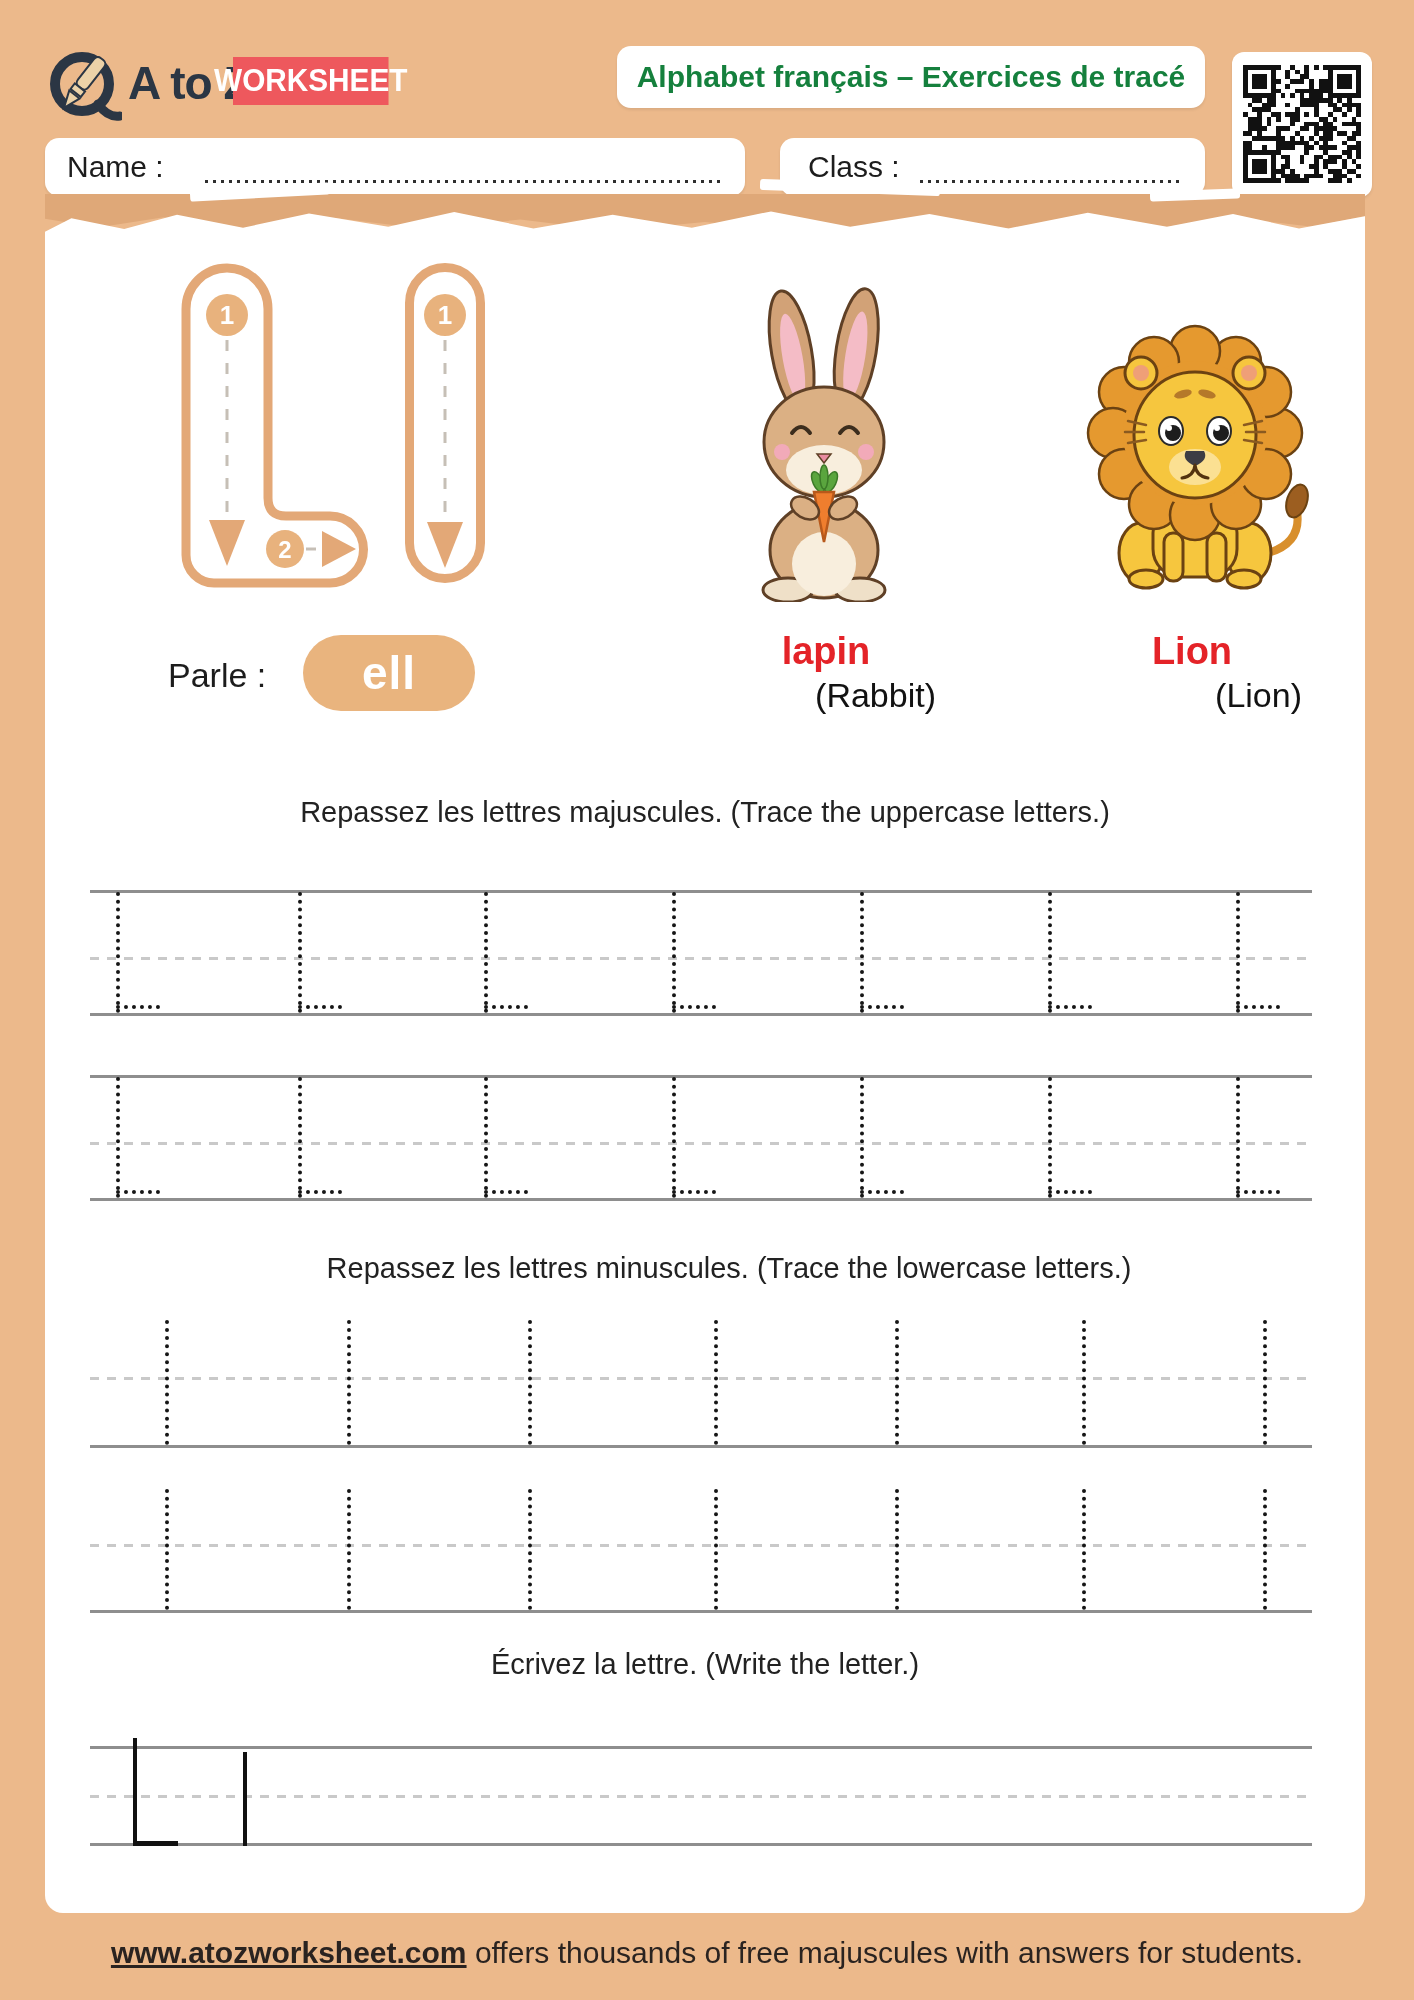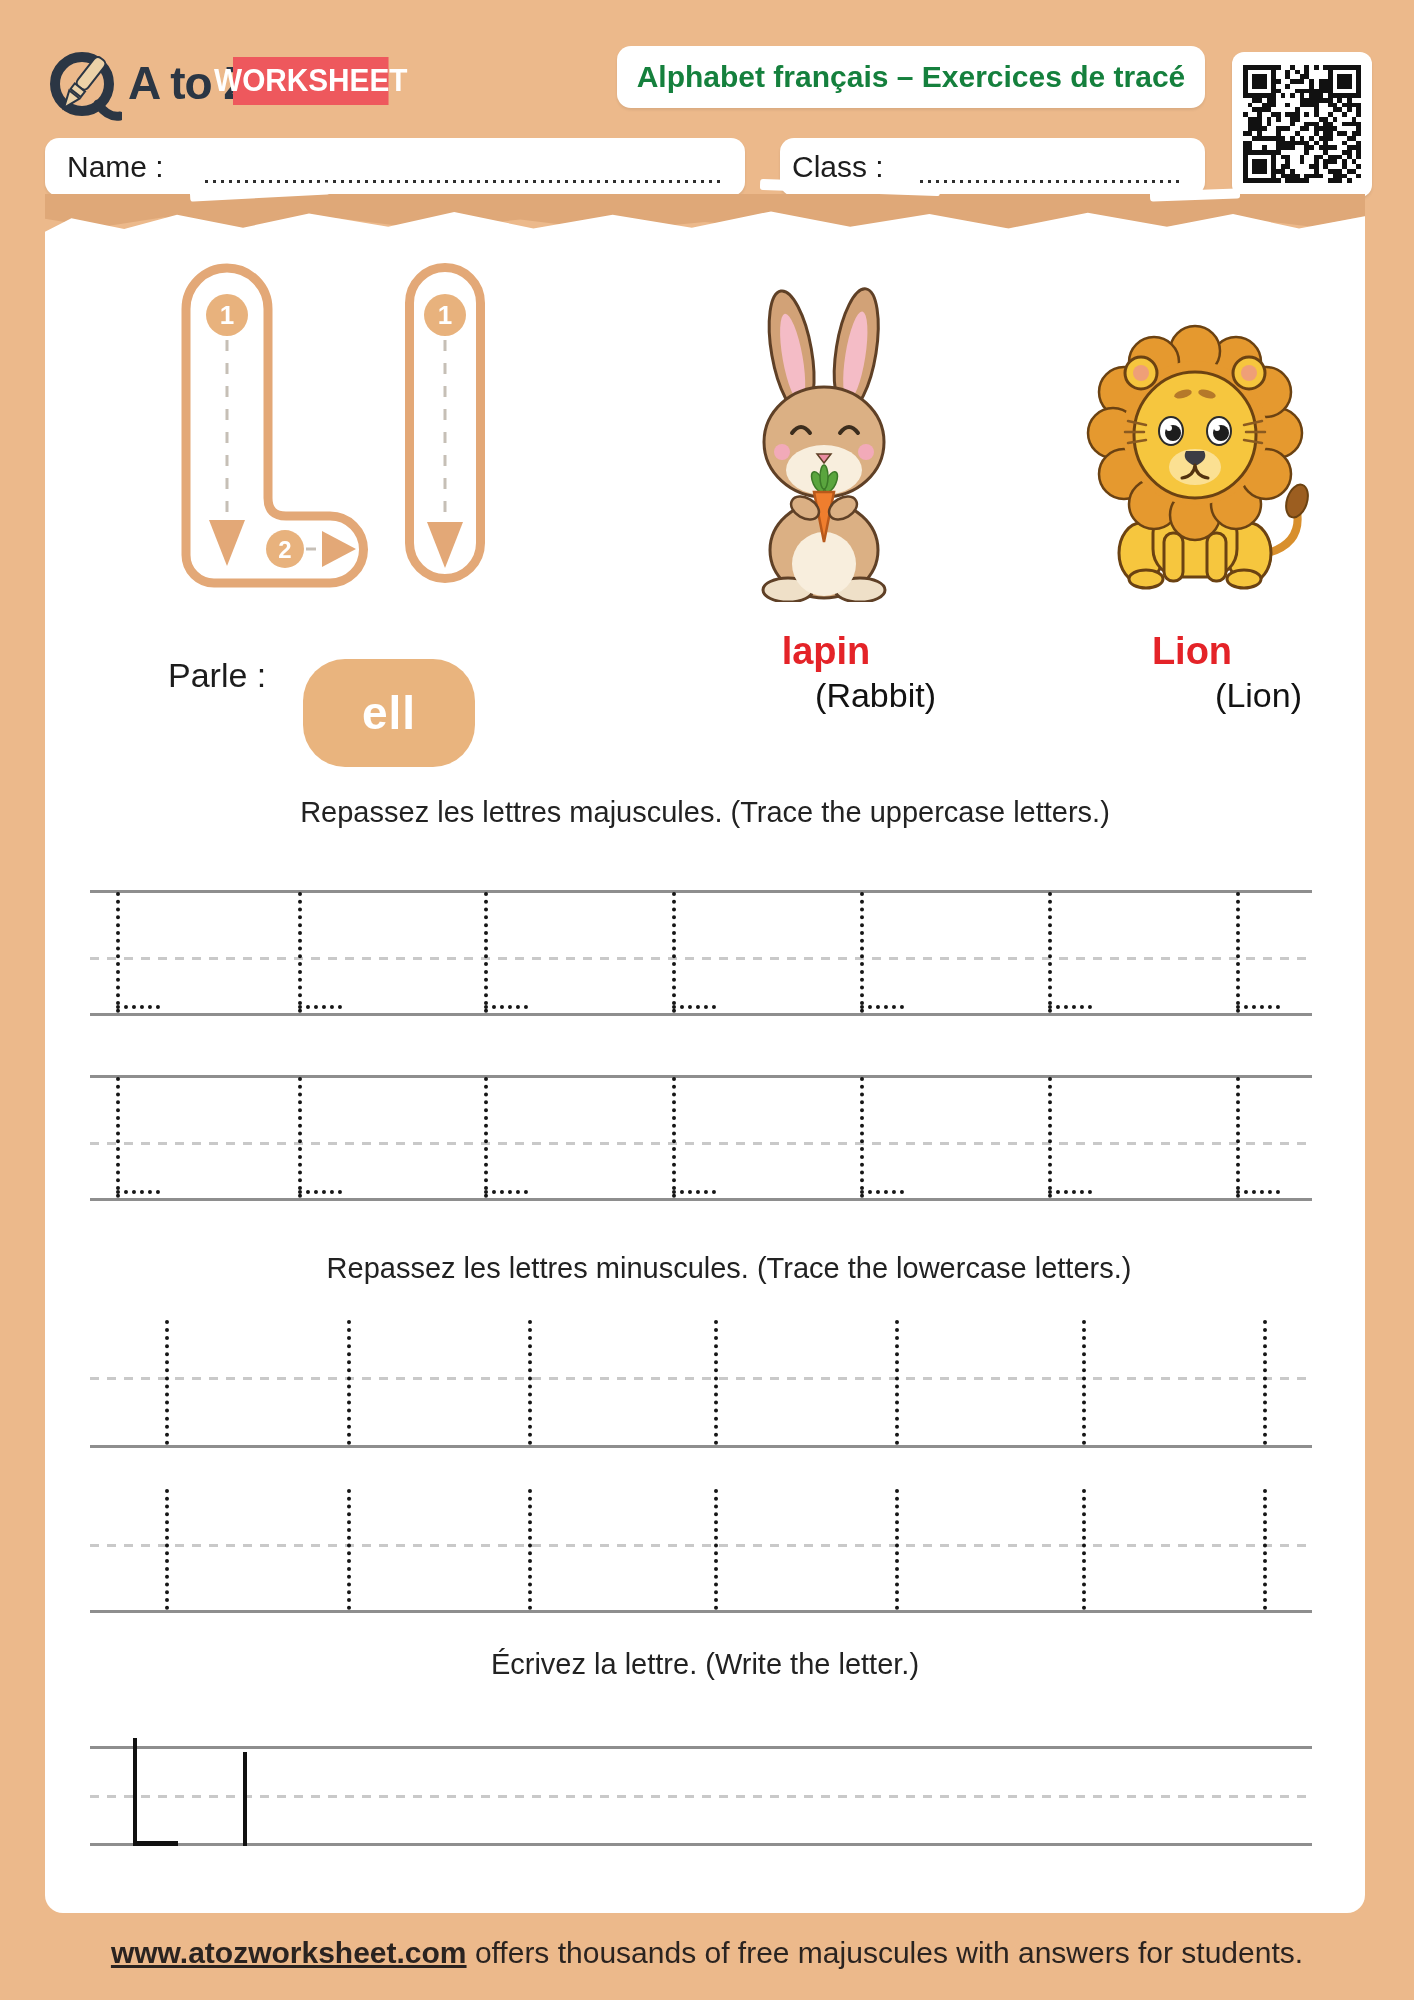--- a/index.html
+++ b/index.html
@@ -71,21 +71,21 @@
 <div class="abs brand-text" style="left:128px;top:56px;">A to Z</div>
 <div class="abs brand-box" style="left:233px;top:57px;width:162px;height:48px;">WORKSHEET</div>
 
 <div class="abs white-box title-box" style="left:617px;top:46px;width:588px;height:62px;">Alphabet français – Exercices de tracé</div>
 
 <div class="abs white-box" style="left:45px;top:138px;width:700px;height:58px;">
   <span class="abs field-label" style="left:22px;top:12px;">Name :</span>
   <div class="abs dotline" style="left:160px;right:22px;bottom:13px;"></div>
 </div>
 <div class="abs white-box" style="left:780px;top:138px;width:425px;height:58px;">
-  <span class="abs field-label" style="left:12px;top:12px;">Class :</span>
+  <span class="abs field-label" style="left:28px;top:12px;">Class :</span>
   <div class="abs dotline" style="left:140px;right:25px;bottom:13px;"></div>
 </div>
 
 <div class="abs white-box" style="left:1232px;top:52px;width:140px;height:145px;border-radius:12px;">
   <svg id="qr" style="position:absolute;left:11px;top:13px" width="118" height="118" viewBox="0 0 25 25" shape-rendering="crispEdges">
       <rect x="0" y="0" width="1" height="1" fill="#111"></rect>
       <rect x="1" y="0" width="1" height="1" fill="#111"></rect>
       <rect x="2" y="0" width="1" height="1" fill="#111"></rect>
       <rect x="3" y="0" width="1" height="1" fill="#111"></rect>
       <rect x="4" y="0" width="1" height="1" fill="#111"></rect>
@@ -451,21 +451,21 @@
 
 <svg class="abs" style="left:400px;top:258px" width="90" height="330" viewBox="0 0 90 330">
   <rect x="9.5" y="9.5" width="71" height="311" rx="35.5" fill="#ffffff" stroke="#e3a877" stroke-width="9"></rect>
   <path d="M45 82 V262" fill="none" stroke="#c6bfb6" stroke-width="3" stroke-dasharray="11 12"></path>
   <polygon points="27,264 63,264 45,310" fill="#e3a877"></polygon>
   <circle cx="45" cy="57" r="21" fill="#e8b27d"></circle>
   <text x="45" y="66" text-anchor="middle" font-size="26" font-weight="bold" fill="#fff">1</text>
 </svg>
 
 <div class="abs speak-label" style="left:168px;top:656px;text-align:right;">Parle :</div>
-<div class="abs pill" style="left:303px;top:635px;width:172px;height:108px;margin-top:24px;">ell</div>
+<div class="abs pill" style="left:303px;top:635px;width:172px;height:76px;">ell</div>
 
 <svg class="abs" style="left:738px;top:270px" width="175" height="332" viewBox="0 0 175 332">
   <g transform="rotate(-10 55 90)">
     <ellipse cx="55" cy="82" rx="20" ry="62" fill="#d2a277" stroke="#5f4026" stroke-width="3"></ellipse>
     <ellipse cx="55" cy="88" rx="10" ry="45" fill="#f4bcc6"></ellipse>
   </g>
   <g transform="rotate(9 117 88)">
     <ellipse cx="117" cy="80" rx="20" ry="62" fill="#d2a277" stroke="#5f4026" stroke-width="3"></ellipse>
     <ellipse cx="117" cy="86" rx="10" ry="45" fill="#f4bcc6"></ellipse>
   </g>

